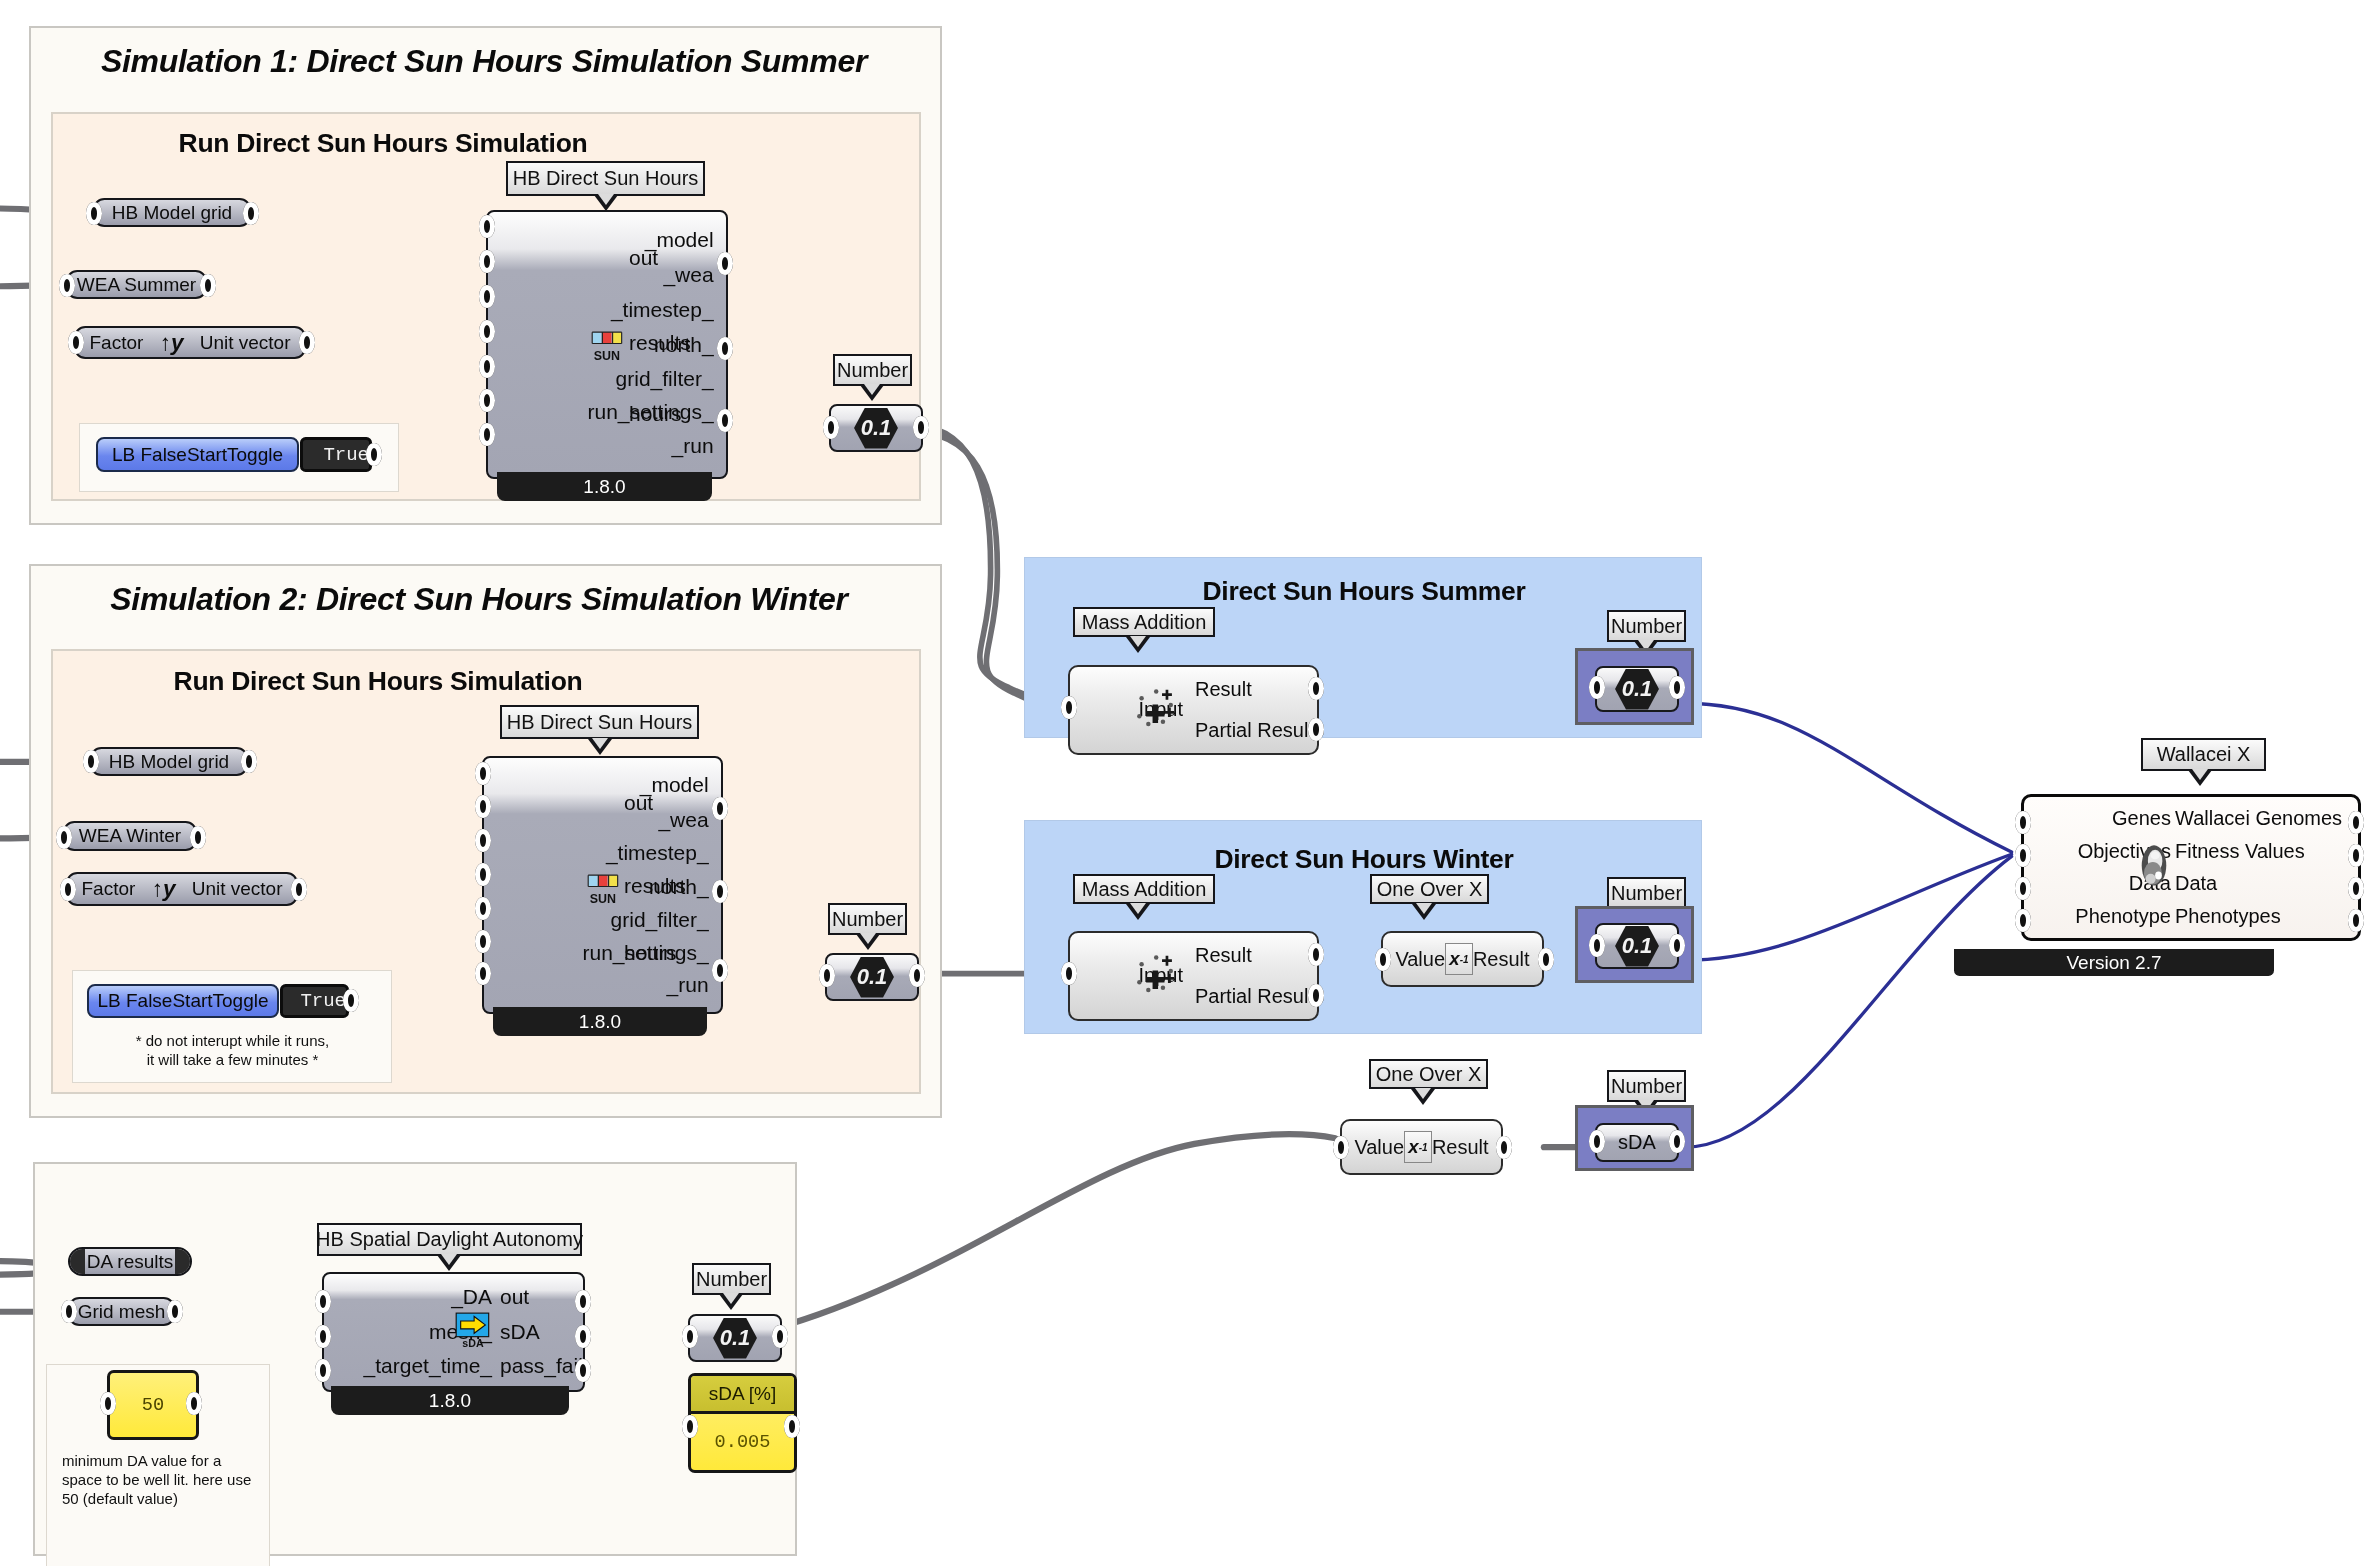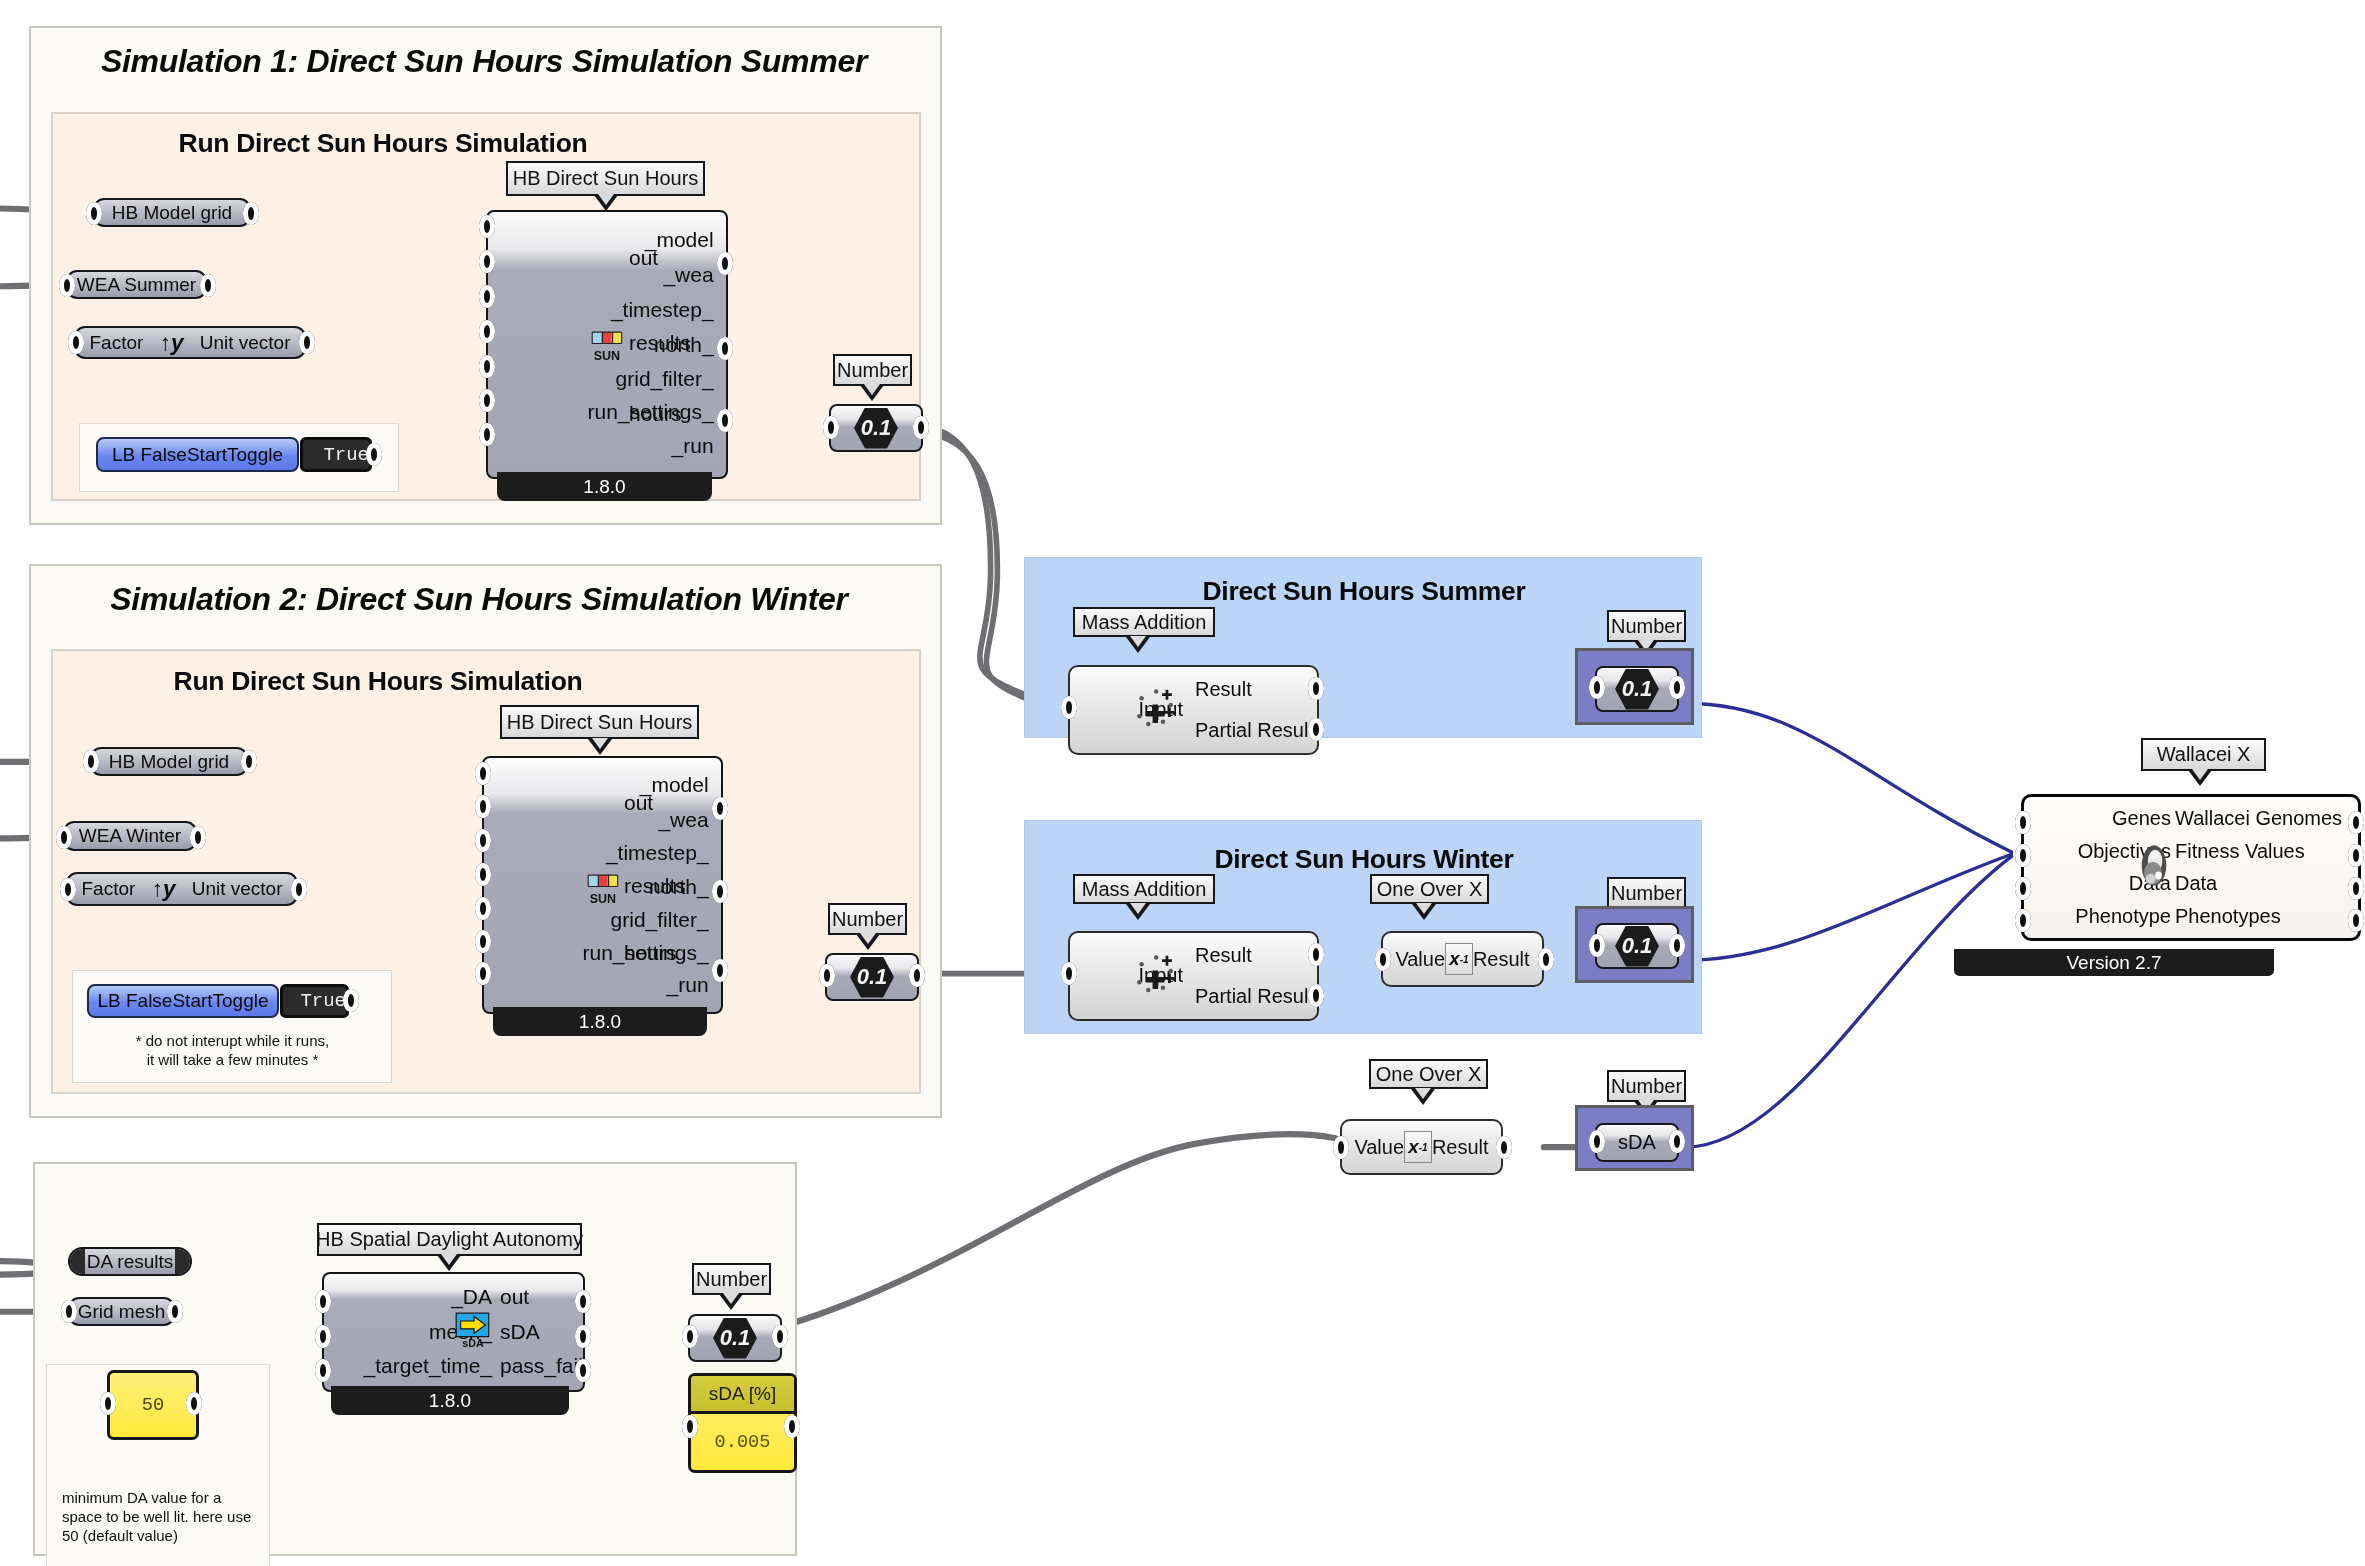--- a/index.html
+++ b/index.html
@@ -400,21 +400,21 @@
   </div>
   <div class="abs grip" style="left:61px;top:1300px;"></div>
   <div class="abs grip" style="left:167px;top:1300px;"></div>
 
   <div class="abs group-note" style="left:46px;top:1364px;width:224px;height:309px;"></div>
   <div class="yellow" style="left:107px;top:1370px;width:86px;height:64px;">
     <span>50</span>
   </div>
   <div class="abs grip" style="left:100px;top:1392px;"></div>
   <div class="abs grip" style="left:186px;top:1392px;"></div>
-  <div class="note" style="left:62px;top:1452px;width:203px;margin-top:37px;">minimum DA value for a
+  <div class="note" style="left:62px;top:1452px;width:203px;">minimum DA value for a
 space to be well lit. here use
 50 (default value)</div>
 
   <div class="abs bubble" style="left:317px;top:1223px;width:265px;height:33px;">
     <span>HB Spatial Daylight Autonomy</span>
   </div>
   <div class="bubble-tail" style="left:449px;top:1255px;"></div>
 
   <div class="comp" style="left:322px;top:1272px;width:259px;height:116px;">
     <span class="port-in" style="top:11.3px;right:91px;">_DA</span>

